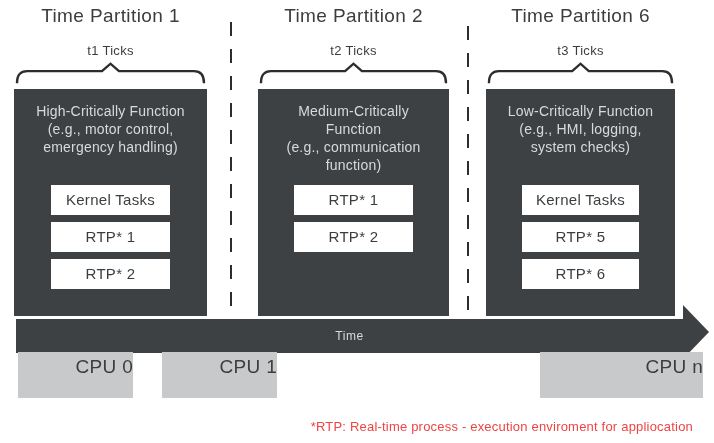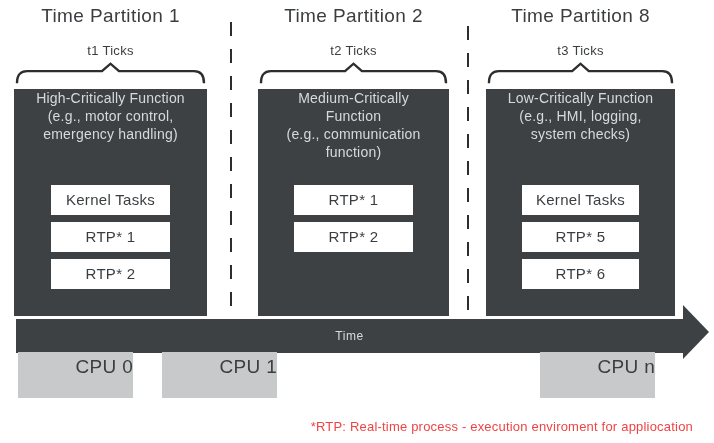--- a/index.html
+++ b/index.html
@@ -34,21 +34,21 @@
   }
   .brace { display: block; margin-top: 3px; width: 100%; height: 24px; }
 
   .fnbox {
     position: relative;
     margin-top: 4px;
     height: 227px;
     background: #3e4144;
     box-sizing: border-box;
   }
-  .fnlines { }
+  .fnlines { padding-top: 13px; }
   .fnline {
     font-size: 14px;
     line-height: 18px;
     color: #d8d9da;
     letter-spacing: 0.2px;
   }
   .tasks {
     position: absolute;
     top: 96px; left: 0; right: 0;
   }
@@ -103,21 +103,21 @@
     width: 115px; height: 46px;
     background: #c8c9cb;
     color: #3b3e41;
     text-align: right;
     font-size: 19px;
     line-height: 30px;
     letter-spacing: 0.3px;
   }
   .cpu0 { left: 18px; }
   .cpu1 { left: 162px; }
-  .cpun { left: 540px; }
+  .cpun { left: 540px; padding-left: 48px; }
 
   
   .footnote {
     position: absolute;
     right: 21px; top: 419px;
     font-size: 13px;
     letter-spacing: 0.2px;
     color: #ef4444;
   }
 </style>
@@ -162,21 +162,21 @@
       </div>
       <div class="tasks">
         <div class="task">RTP* 1</div>
         <div class="task">RTP* 2</div>
 
       </div>
     </div>
   </div>
 
   <div class="partition p3">
-    <div class="ptitle">Time Partition 8</div>
+    <div class="ptitle">Time Partition 6</div>
     <div class="pticks">t3 Ticks</div>
     <svg class="brace" viewBox="0 0 193 26" preserveAspectRatio="none">
       <path d="M3,24 Q3,11 13,11 L88,11 L96.5,3 L105,11 L180,11 Q190,11 190,24" fill="none" stroke="#2b2d2f" stroke-width="2.4"></path>
     </svg>
     <div class="fnbox">
       <div class="fnlines">
         <div class="fnline">Low-Critically Function</div>
         <div class="fnline">(e.g., HMI, logging,</div>
         <div class="fnline">system checks)</div>
 

